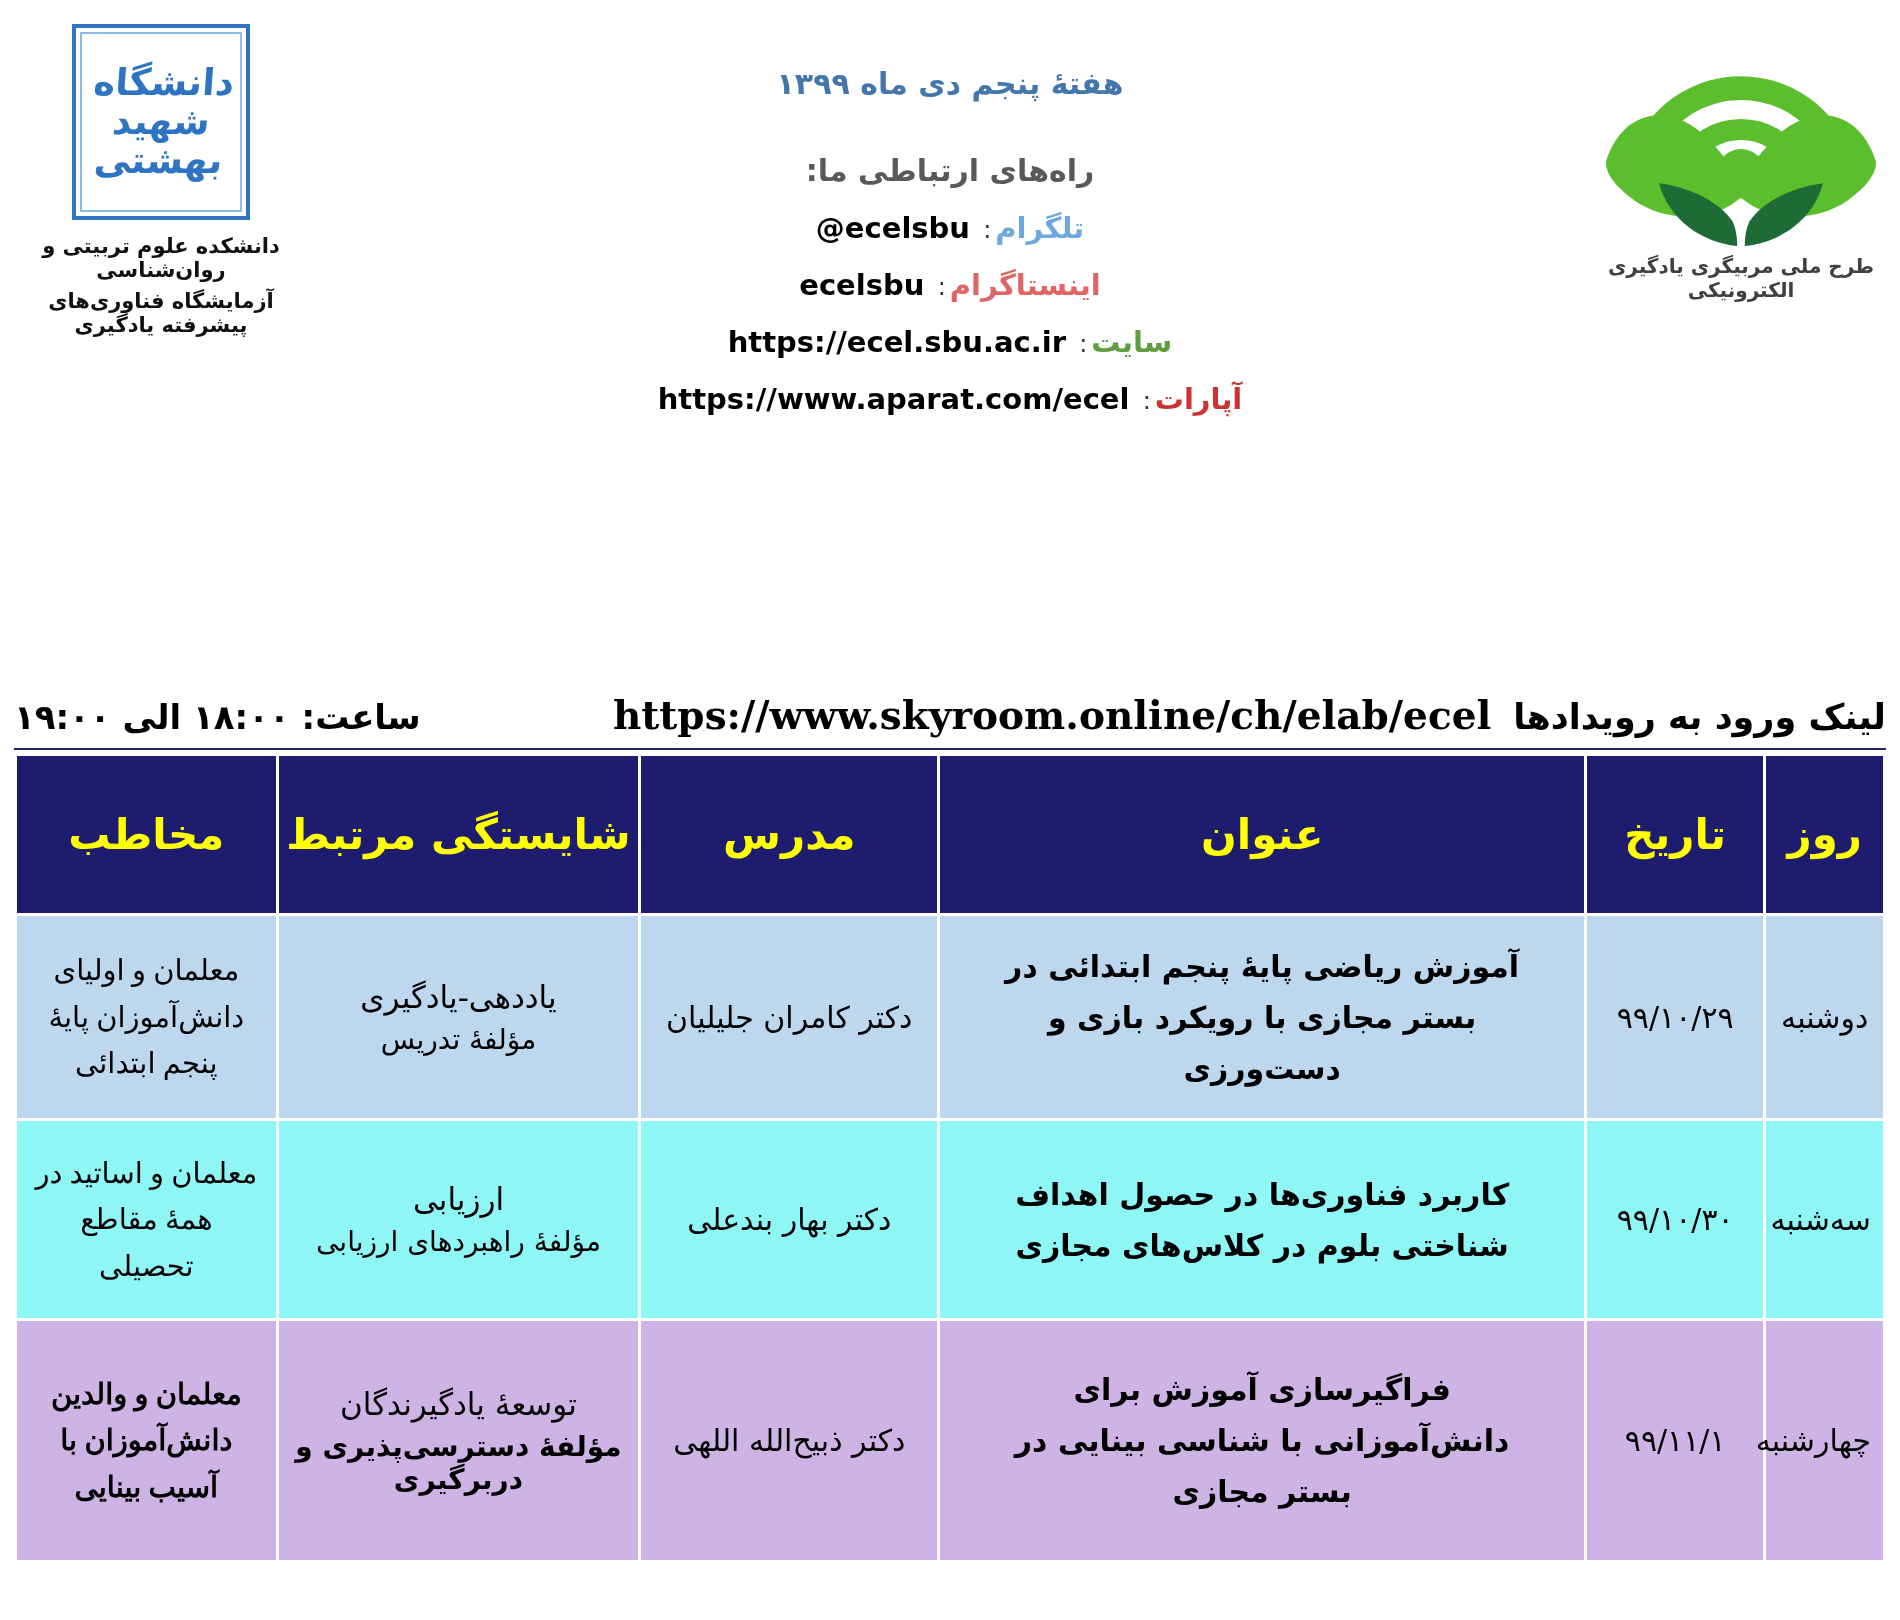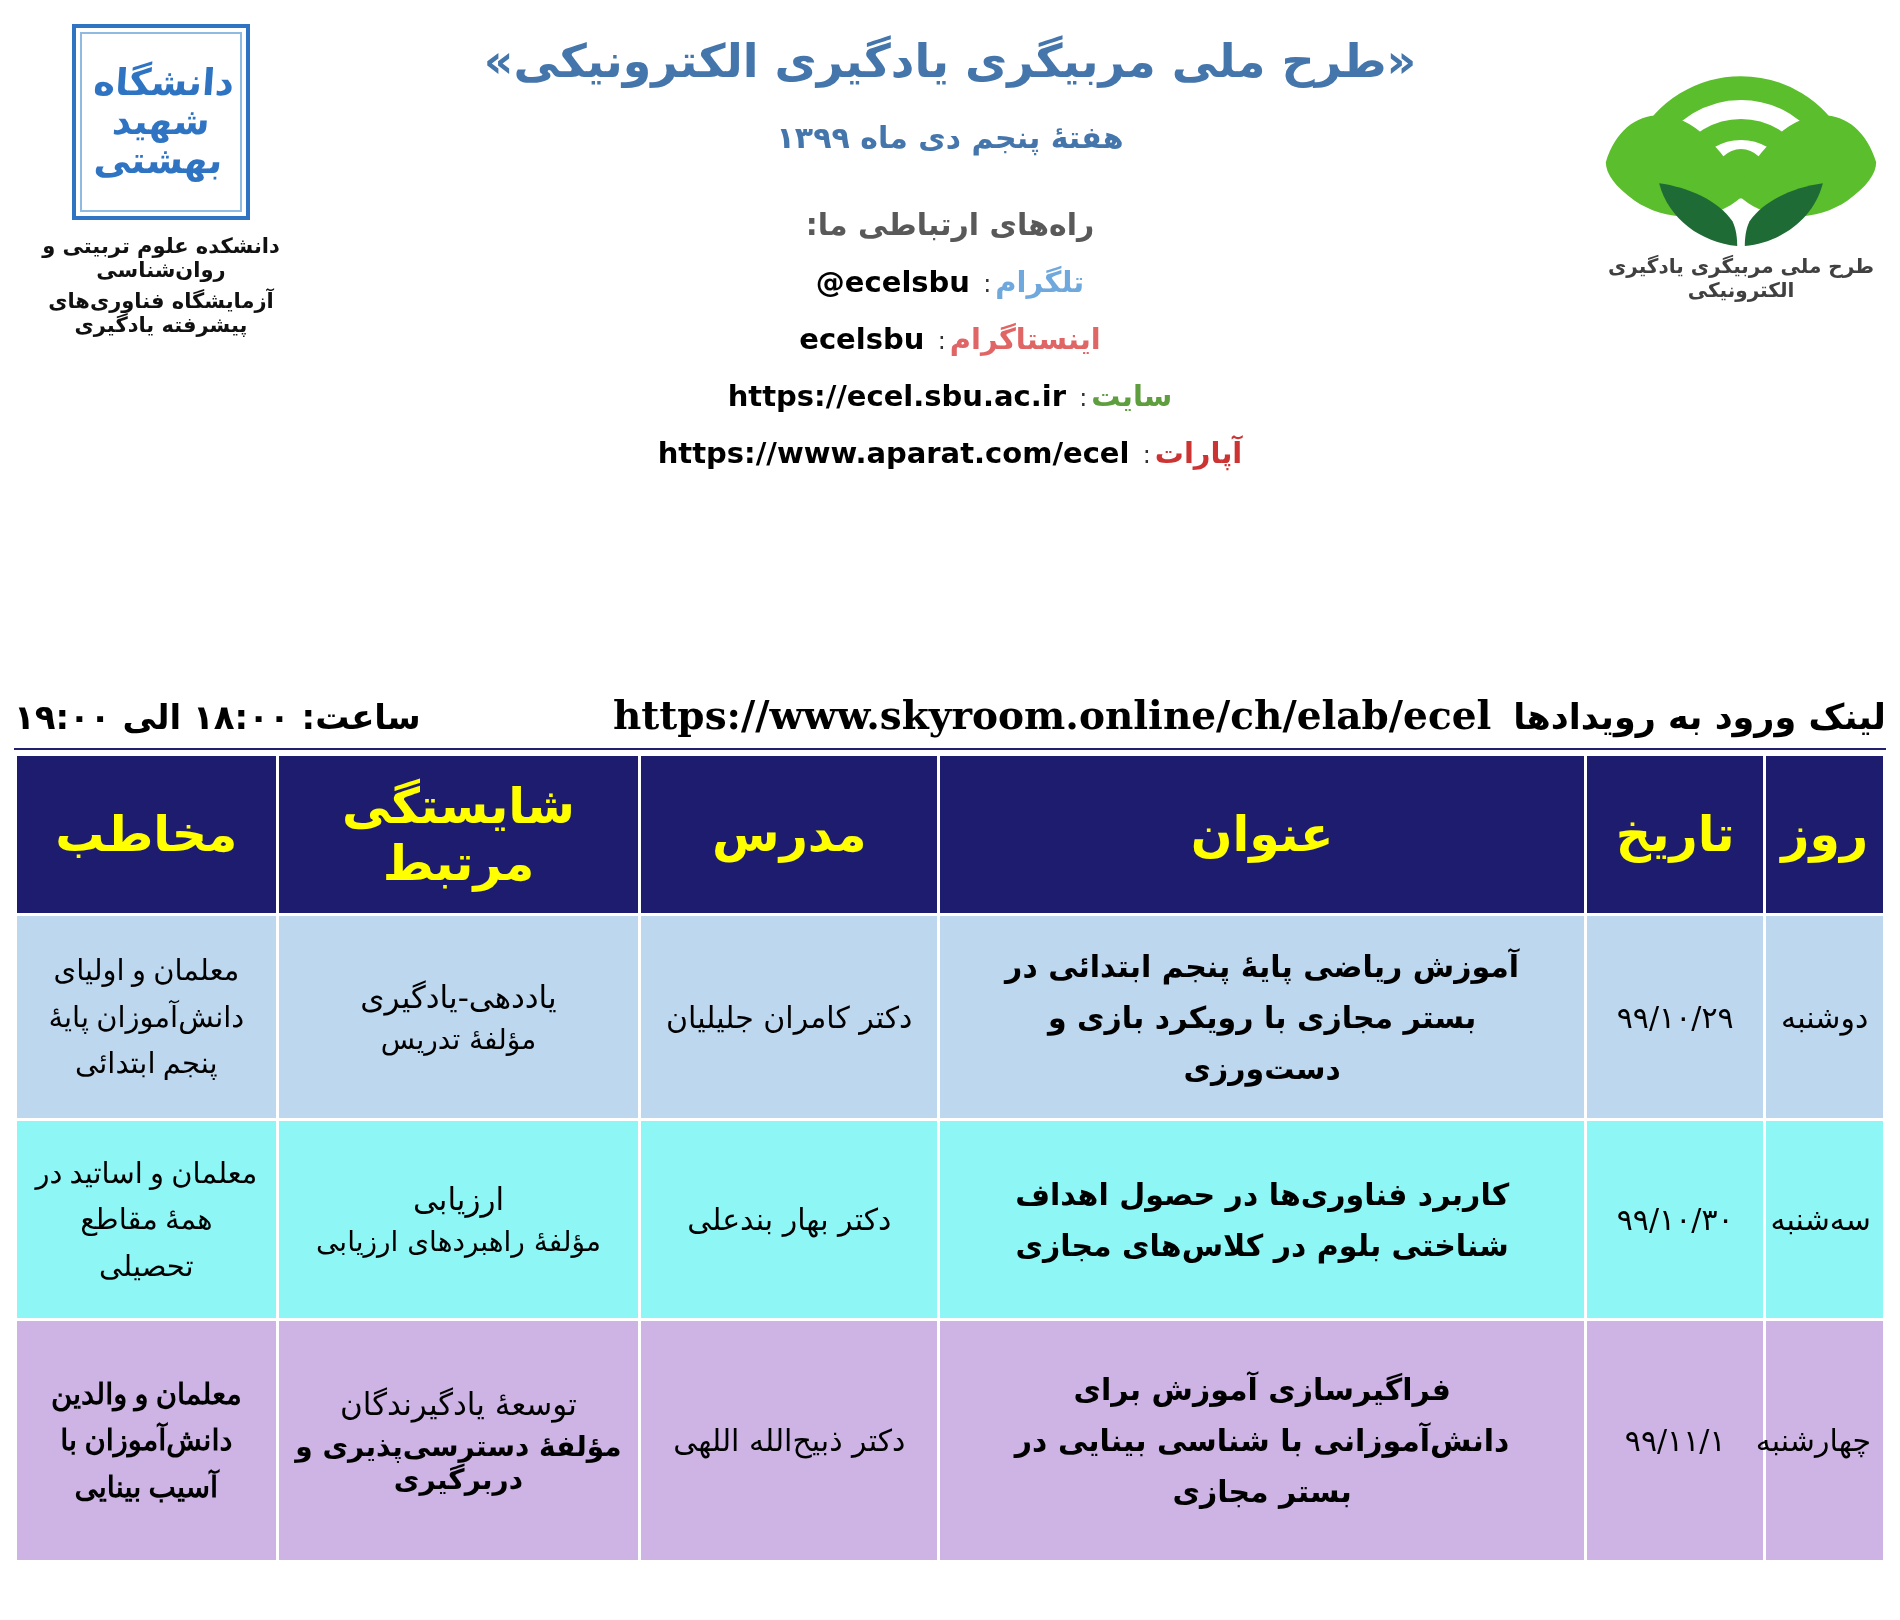--- a/index.html
+++ b/index.html
@@ -35,21 +35,21 @@
   .events-group { display:flex; align-items:baseline; gap:22px; direction:rtl; }
   .events-label { font-size:35px; font-weight:bold; color:#000000; }
   .events-url { font-family:"DejaVu Serif", serif; font-size:39px; font-weight:bold; color:#000000;
                 direction:ltr; unicode-bidi:embed; }
   .session-time { font-size:34px; font-weight:bold; color:#000000; }
 
   
   .table-wrap { position:absolute; top:748px; right:14px; left:14px; }
   .table-topline { height:2px; background:#23206F; margin-bottom:3px; }
   table.schedule { width:100%; border-collapse:collapse; table-layout:fixed; direction:rtl; }
-  .schedule th { height:160px; font-size:49px; font-weight:bold; border:3px solid #ffffff;
+  .schedule th { height:160px; font-size:42px; font-weight:bold; border:3px solid #ffffff;
                  text-align:center; vertical-align:middle; }
   .schedule td { border:3px solid #ffffff; text-align:center; vertical-align:middle;
                  font-size:30px; color:#000000; padding:6px 12px; }
   .row-1 { height:205px; } .row-2 { height:200px; } .row-3 { height:242px; }
   td.cell-title { font-weight:bold; padding:0 46px; line-height:1.7; }
   .comp-main { font-weight:normal; font-size:31px; }
   .comp-sub { font-size:28px; margin-top:8px; }
   td.cell-audience { font-size:29px; line-height:1.6; padding:0 18px;font-family:Liberation Serif, serif; }
   td.cell-instructor { font-size:30px; }
   .emph { font-weight:bold; }
@@ -62,21 +62,20 @@
 
   <div class="uni-block">
     <div class="uni-logo">
       <div class="uni-logo-inner">دانشگاه شهید بهشتی</div>
     </div>
     <div class="uni-line">دانشکده علوم تربیتی و روان‌شناسی</div>
     <div class="uni-line">آزمایشگاه فناوری‌های پیشرفته یادگیری</div>
   </div>
 
   <div class="center-block">
-    <div class="poster-title" style="color: rgb(68, 118, 172);">«طرح ملی مربیگری یادگیری الکترونیکی»</div>
     <div class="poster-subtitle" style="color: rgb(68, 118, 172);">هفتهٔ پنجم دی ماه ۱۳۹۹</div>
     <div class="contact-heading">راه‌های ارتباطی ما:</div>
 
     <div class="contact-line">
       <span class="contact-label" style="color: rgb(111, 168, 220);">تلگرام</span><span class="contact-colon">:</span>
       <span class="contact-value">@ecelsbu</span>
     </div>
     <div class="contact-line">
       <span class="contact-label" style="color: rgb(224, 102, 102);">اینستاگرام</span><span class="contact-colon">:</span>
       <span class="contact-value">ecelsbu</span>

